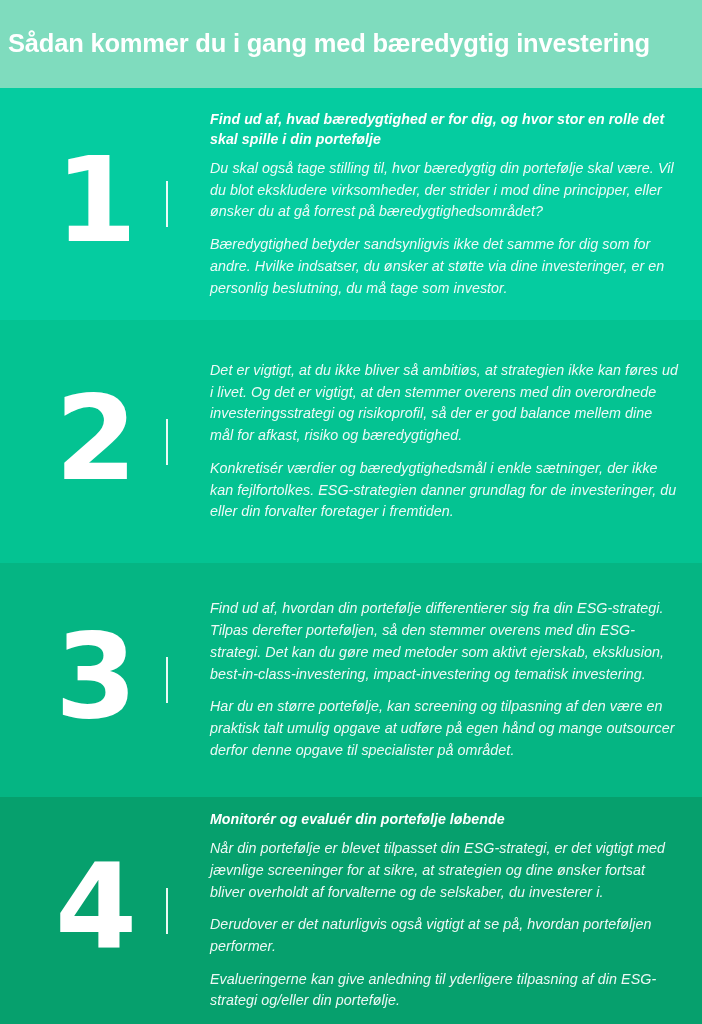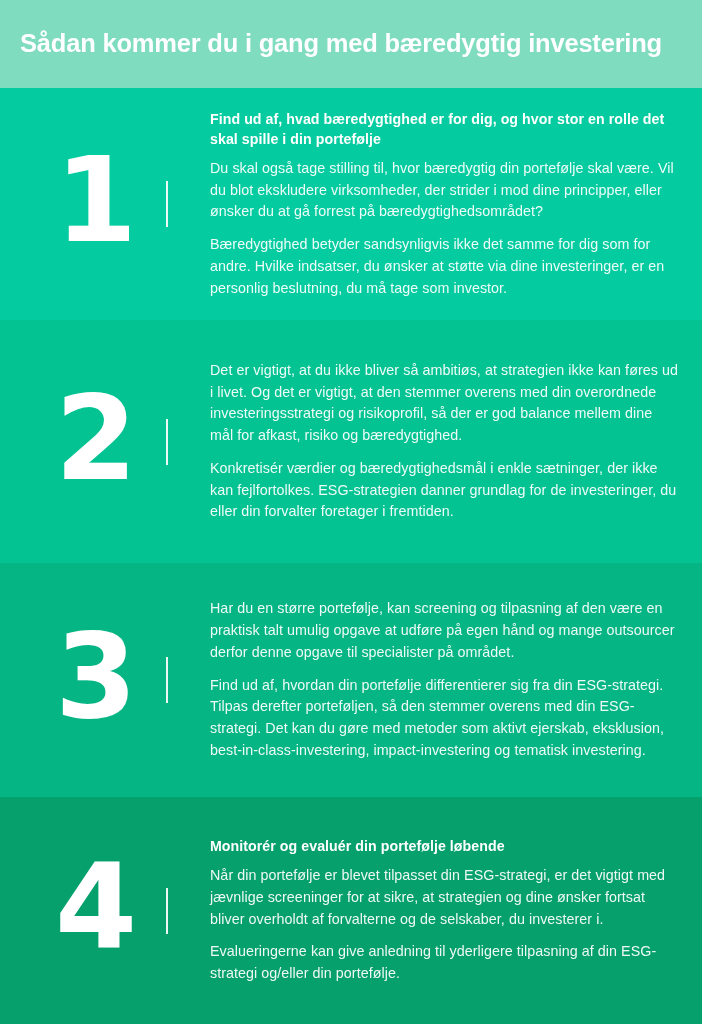--- a/index.html
+++ b/index.html
@@ -23,21 +23,21 @@
     position: relative;
   }
 
   
   .header-band {
     background: #7fdcbe;
     height: 88px;
     flex: 0 0 88px;
     display: flex;
     align-items: center;
-    padding: 0 24px 0 20px;
+    padding: 0 24px 0 8px;
     box-sizing: border-box;
   }
   .header-title {
     color: #ffffff;
     font-size: 25.5px;
     font-weight: bold;
     letter-spacing: -0.2px;
     line-height: 1.15;
     white-space: nowrap;
   }
@@ -83,20 +83,21 @@
     height: 46px;
     background: #ffffff;
     opacity: 0.92;
   }
 
   .content-col {
     flex: 1 1 auto;
     padding: 0 24px 0 42px;
     box-sizing: border-box;
     align-self: center;
+    font-style: italic;
   }
 
   .step-heading {
     color: #ffffff;
     font-size: 14.2px;
     font-weight: bold;
     line-height: 1.42;
     margin: 0 0 9px 0;
     letter-spacing: 0.05px;
   }
@@ -141,30 +142,31 @@
       <p class="step-para">Konkretisér værdier og bæredygtighedsmål i enkle sætninger, der ikke kan fejlfortolkes. ESG-strategien danner grundlag for de investeringer, du eller din forvalter foretager i fremtiden.</p>
     </div>
   </div>
 
   <div class="step step-3">
     <div class="numeral-col">
       <div class="numeral">3</div>
       <div class="divider"></div>
     </div>
     <div class="content-col">
+      <p class="step-para">Find ud af, hvordan din portefølje differentierer sig fra din ESG-strategi. Tilpas derefter porteføljen, så den stemmer overens med din ESG-strategi. Det kan du gøre med metoder som aktivt ejerskab, eksklusion, best-in-class-investering, impact-investering og tematisk investering.</p>
       <p class="step-para">Har du en større portefølje, kan screening og tilpasning af den være en praktisk talt umulig opgave at udføre på egen hånd og mange outsourcer derfor denne opgave til specialister på området.</p>
-      <p class="step-para">Find ud af, hvordan din portefølje differentierer sig fra din ESG-strategi. Tilpas derefter porteføljen, så den stemmer overens med din ESG-strategi. Det kan du gøre med metoder som aktivt ejerskab, eksklusion, best-in-class-investering, impact-investering og tematisk investering.</p>
     </div>
   </div>
 
   <div class="step step-4">
     <div class="numeral-col">
       <div class="numeral">4</div>
       <div class="divider"></div>
     </div>
     <div class="content-col">
       <h2 class="step-heading">Monitorér og evaluér din portefølje løbende</h2>
       <p class="step-para">Når din portefølje er blevet tilpasset din ESG-strategi, er det vigtigt med jævnlige screeninger for at sikre, at strategien og dine ønsker fortsat bliver overholdt af forvalterne og de selskaber, du investerer i.</p>
+      <p class="step-para">Derudover er det naturligvis også vigtigt at se på, hvordan porteføljen performer.</p>
       <p class="step-para">Evalueringerne kan give anledning til yderligere tilpasning af din ESG-strategi og/eller din portefølje.</p>
     </div>
   </div>
 
 </div>
 
 </body></html>

